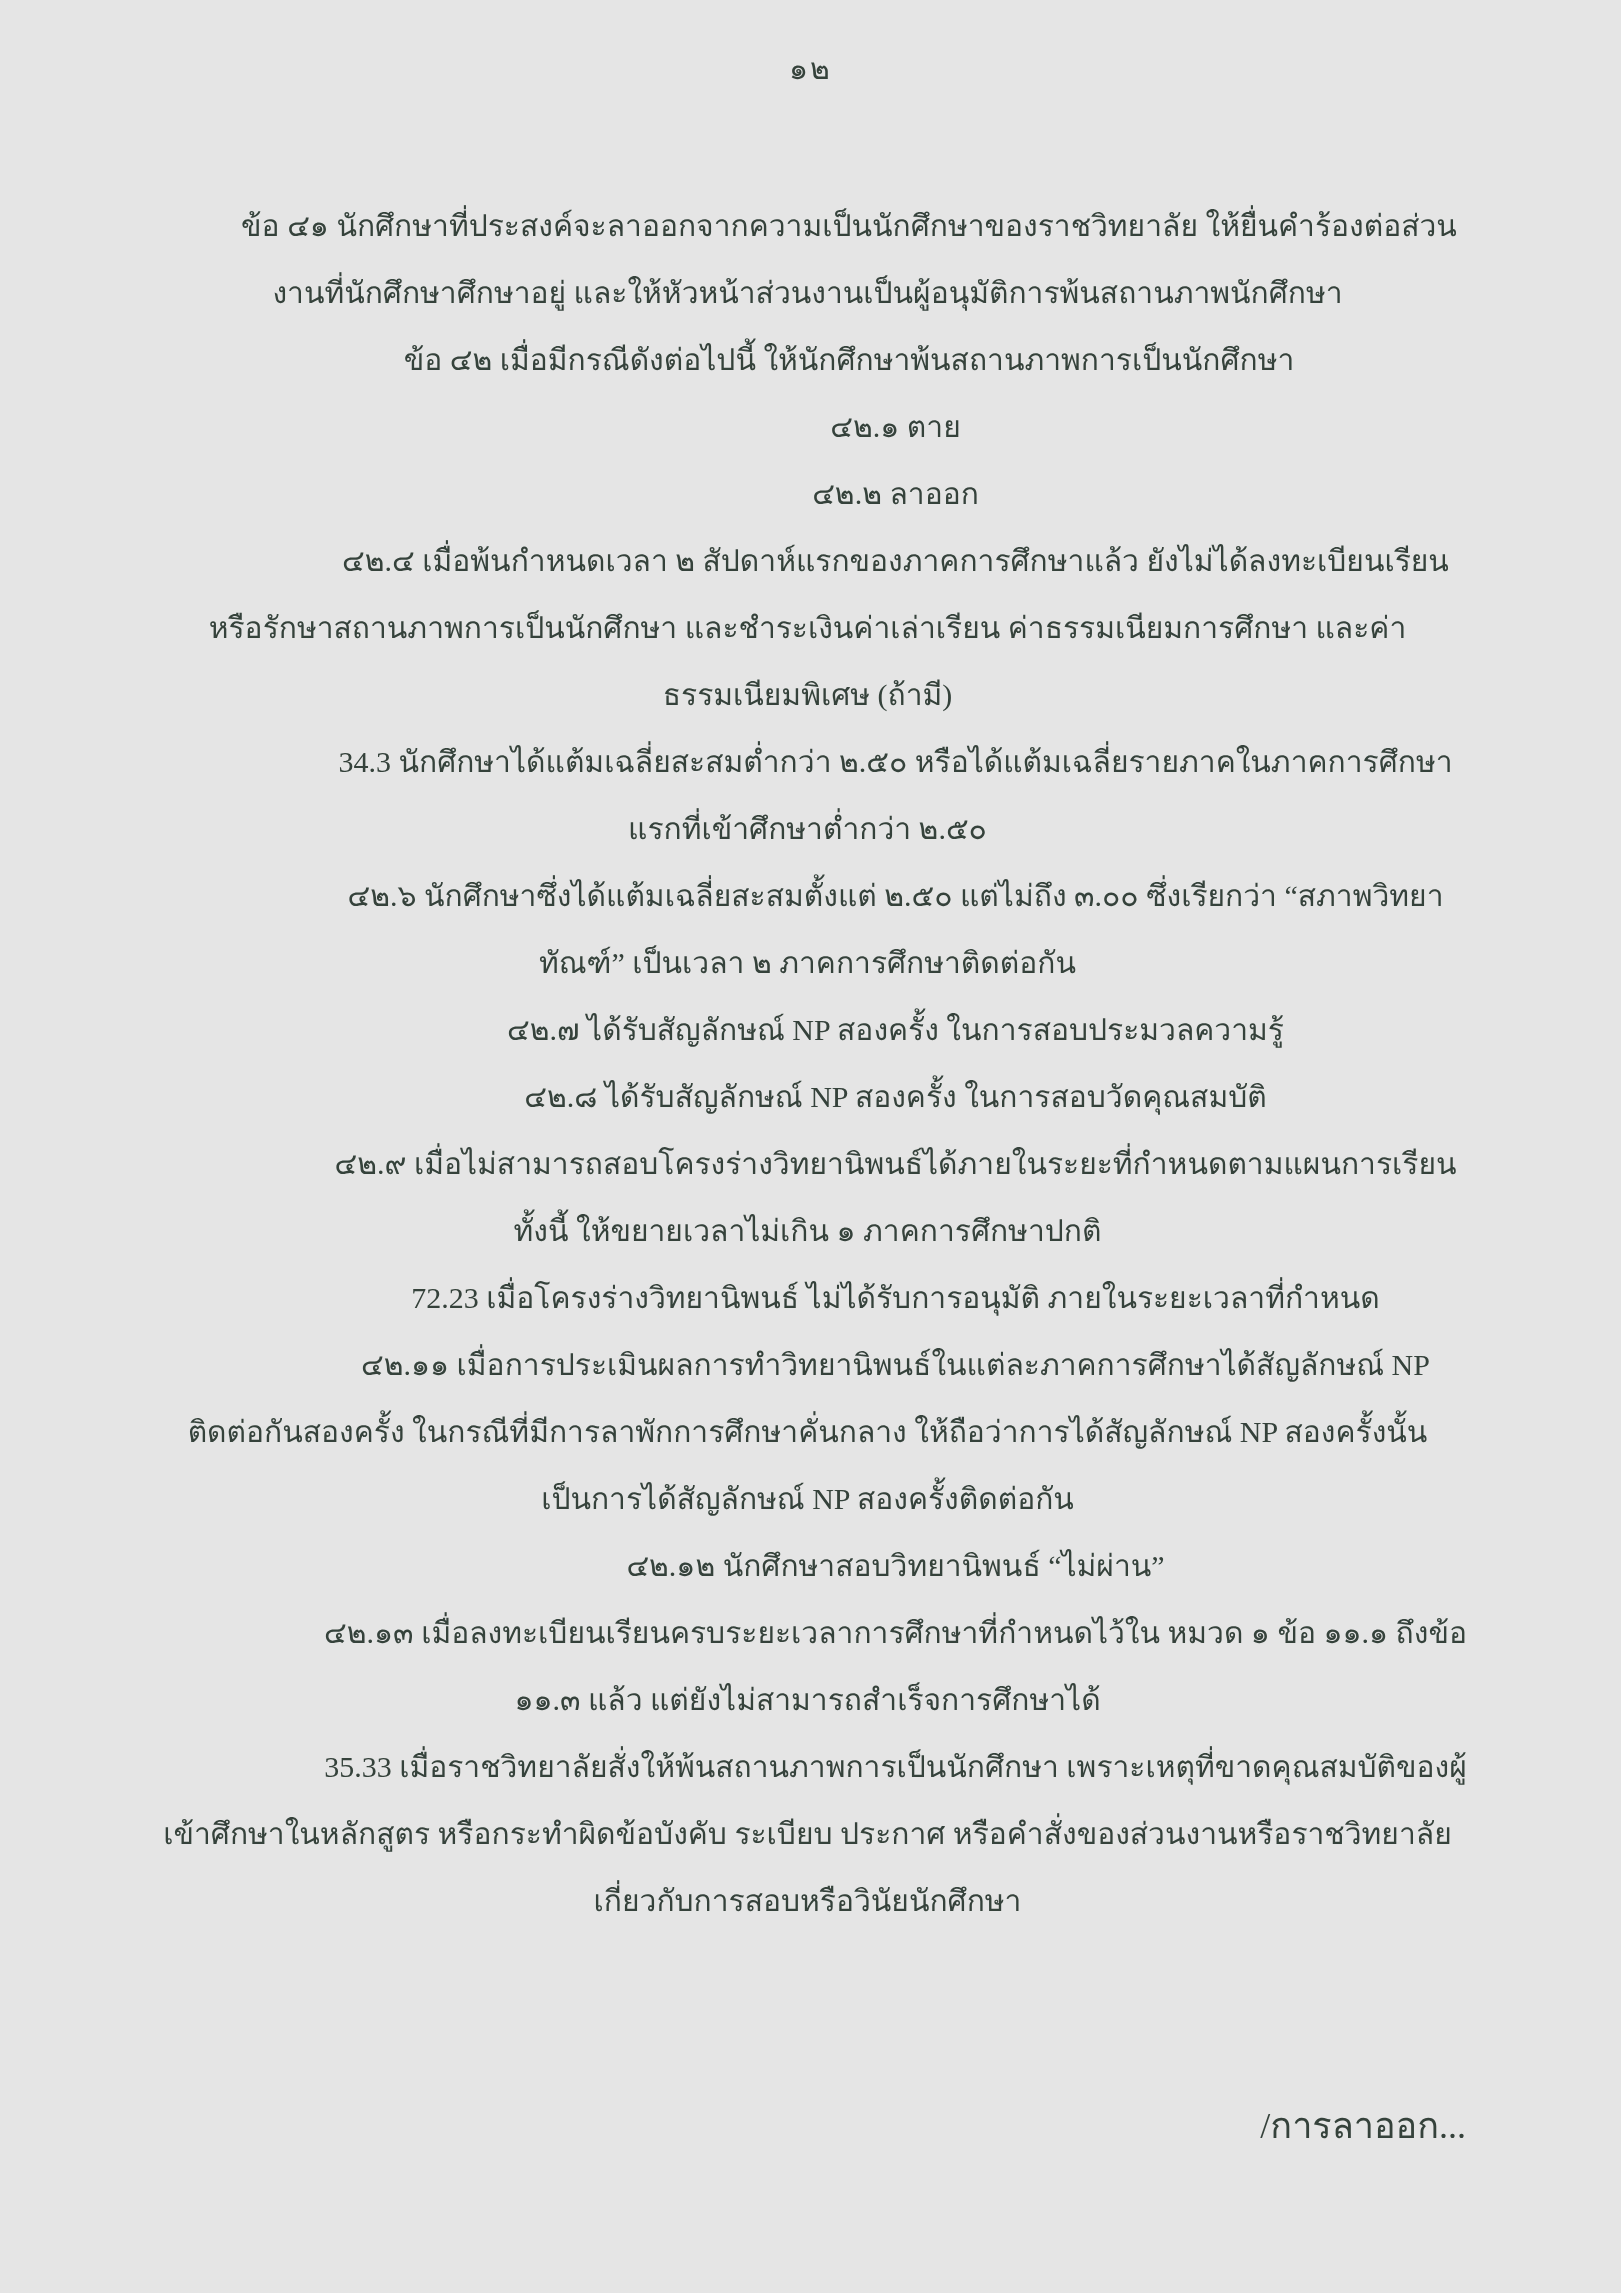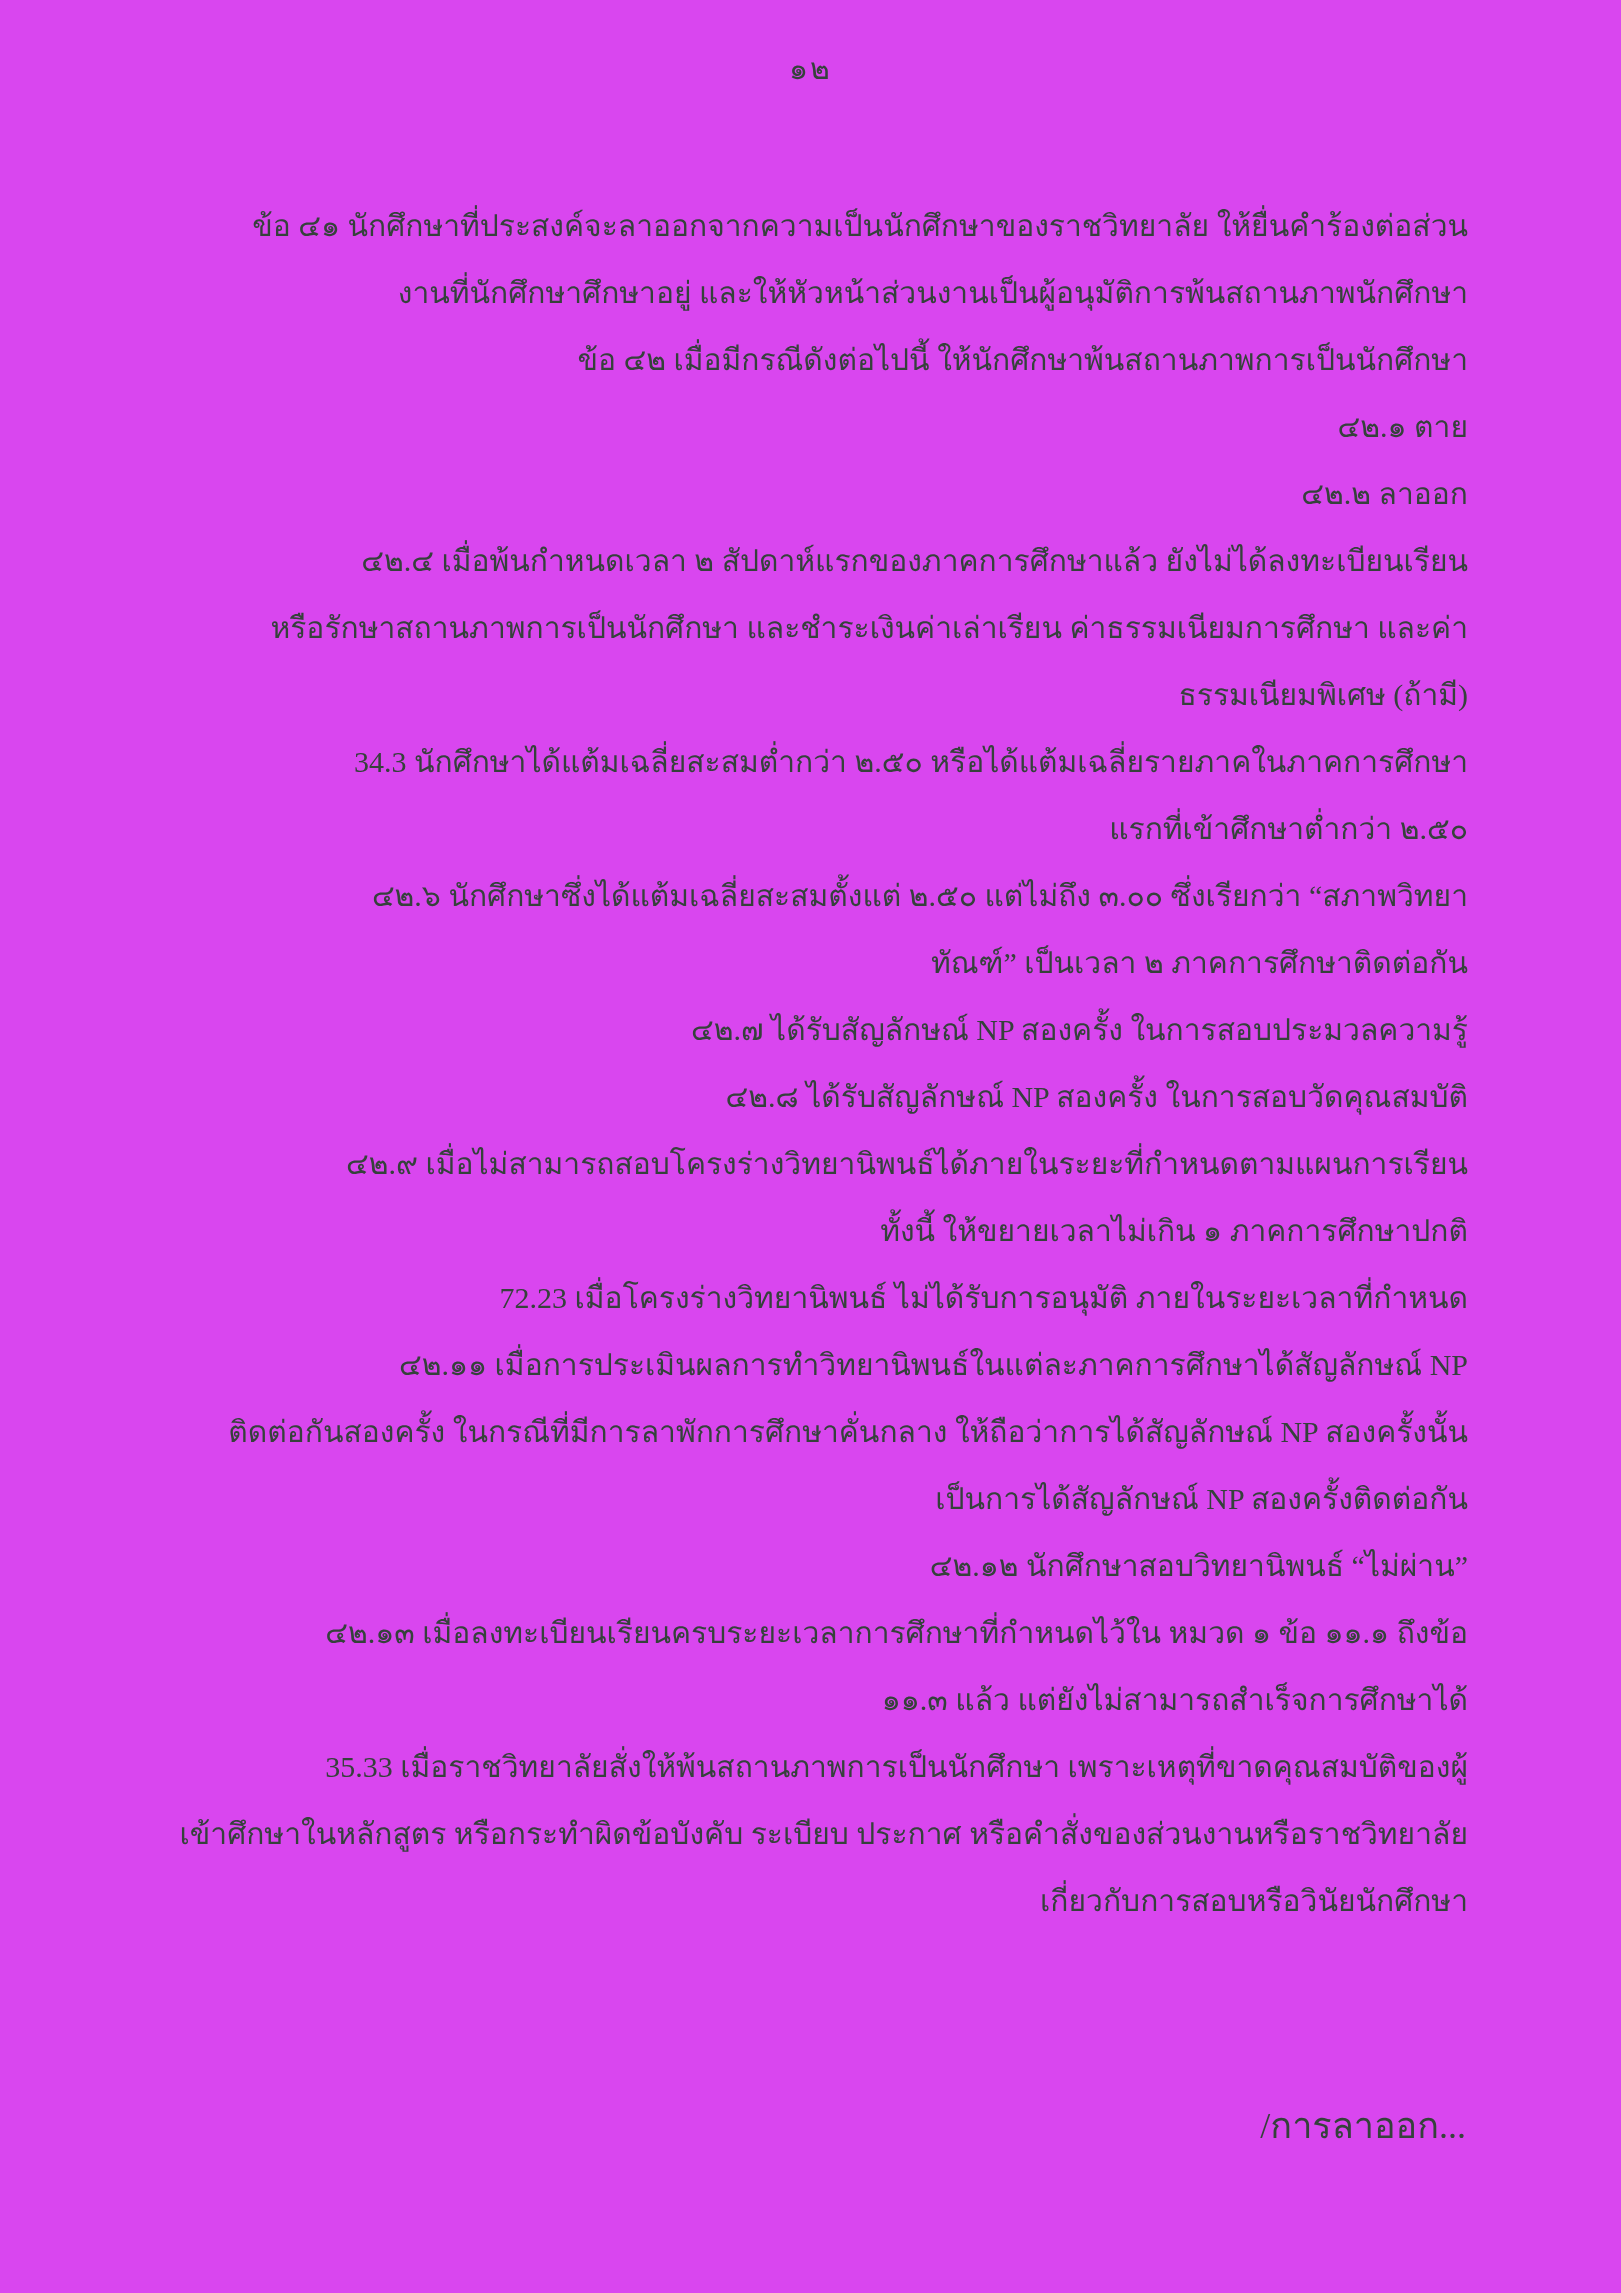--- a/index.html
+++ b/index.html
@@ -19,39 +19,39 @@
   }
   .page-number {
     text-align: center;
     padding-top: 35px;
     letter-spacing: 2px;
   }
   .content {
     margin-top: 90px;
     padding-left: 147px;
     padding-right: 153px;
-    text-align: right;
+    text-align: center;
   }
   .para {
     margin: 0;
     word-break: normal;
   }
   .para.indent-1 { text-indent: 83px; }
   .para.indent-2 { text-indent: 176px; }
   .footer-mark {
     position: absolute;
     top: 2093px;
     right: 155px;
     font-size: 36px;
   }
 </style>
 </head>
 <body>
 
-<div class="page" style="color: rgb(53, 66, 59); background: #d946ef; font-family: Liberation Serif, serif;">
+<div class="page" style="color: rgb(53, 66, 59); background: #e5e5e5; font-family: Liberation Serif, serif;">
   <div class="page-number">๑๒</div>
 
   <div class="content">
       <p class="para indent-1">ข้อ ๔๑ นักศึกษาที่ประสงค์จะลาออกจากความเป็นนักศึกษาของราชวิทยาลัย ให้ยื่นคำร้องต่อส่วนงานที่นักศึกษาศึกษาอยู่ และให้หัวหน้าส่วนงานเป็นผู้อนุมัติการพ้นสถานภาพนักศึกษา</p>
       <p class="para indent-1">ข้อ ๔๒ เมื่อมีกรณีดังต่อไปนี้ ให้นักศึกษาพ้นสถานภาพการเป็นนักศึกษา</p>
       <p class="para indent-2">๔๒.๑ ตาย</p>
       <p class="para indent-2">๔๒.๒ ลาออก</p>
       <p class="para indent-2">๔๒.๔ เมื่อพ้นกำหนดเวลา ๒ สัปดาห์แรกของภาคการศึกษาแล้ว ยังไม่ได้ลงทะเบียนเรียนหรือรักษาสถานภาพการเป็นนักศึกษา และชำระเงินค่าเล่าเรียน ค่าธรรมเนียมการศึกษา และค่าธรรมเนียมพิเศษ (ถ้ามี)</p>
       <p class="para indent-2">34.3 นักศึกษาได้แต้มเฉลี่ยสะสมต่ำกว่า ๒.๕๐ หรือได้แต้มเฉลี่ยรายภาคในภาคการศึกษาแรกที่เข้าศึกษาต่ำกว่า ๒.๕๐</p>
       <p class="para indent-2">๔๒.๖ นักศึกษาซึ่งได้แต้มเฉลี่ยสะสมตั้งแต่ ๒.๕๐ แต่ไม่ถึง ๓.๐๐ ซึ่งเรียกว่า “สภาพวิทยาทัณฑ์” เป็นเวลา ๒ ภาคการศึกษาติดต่อกัน</p>

